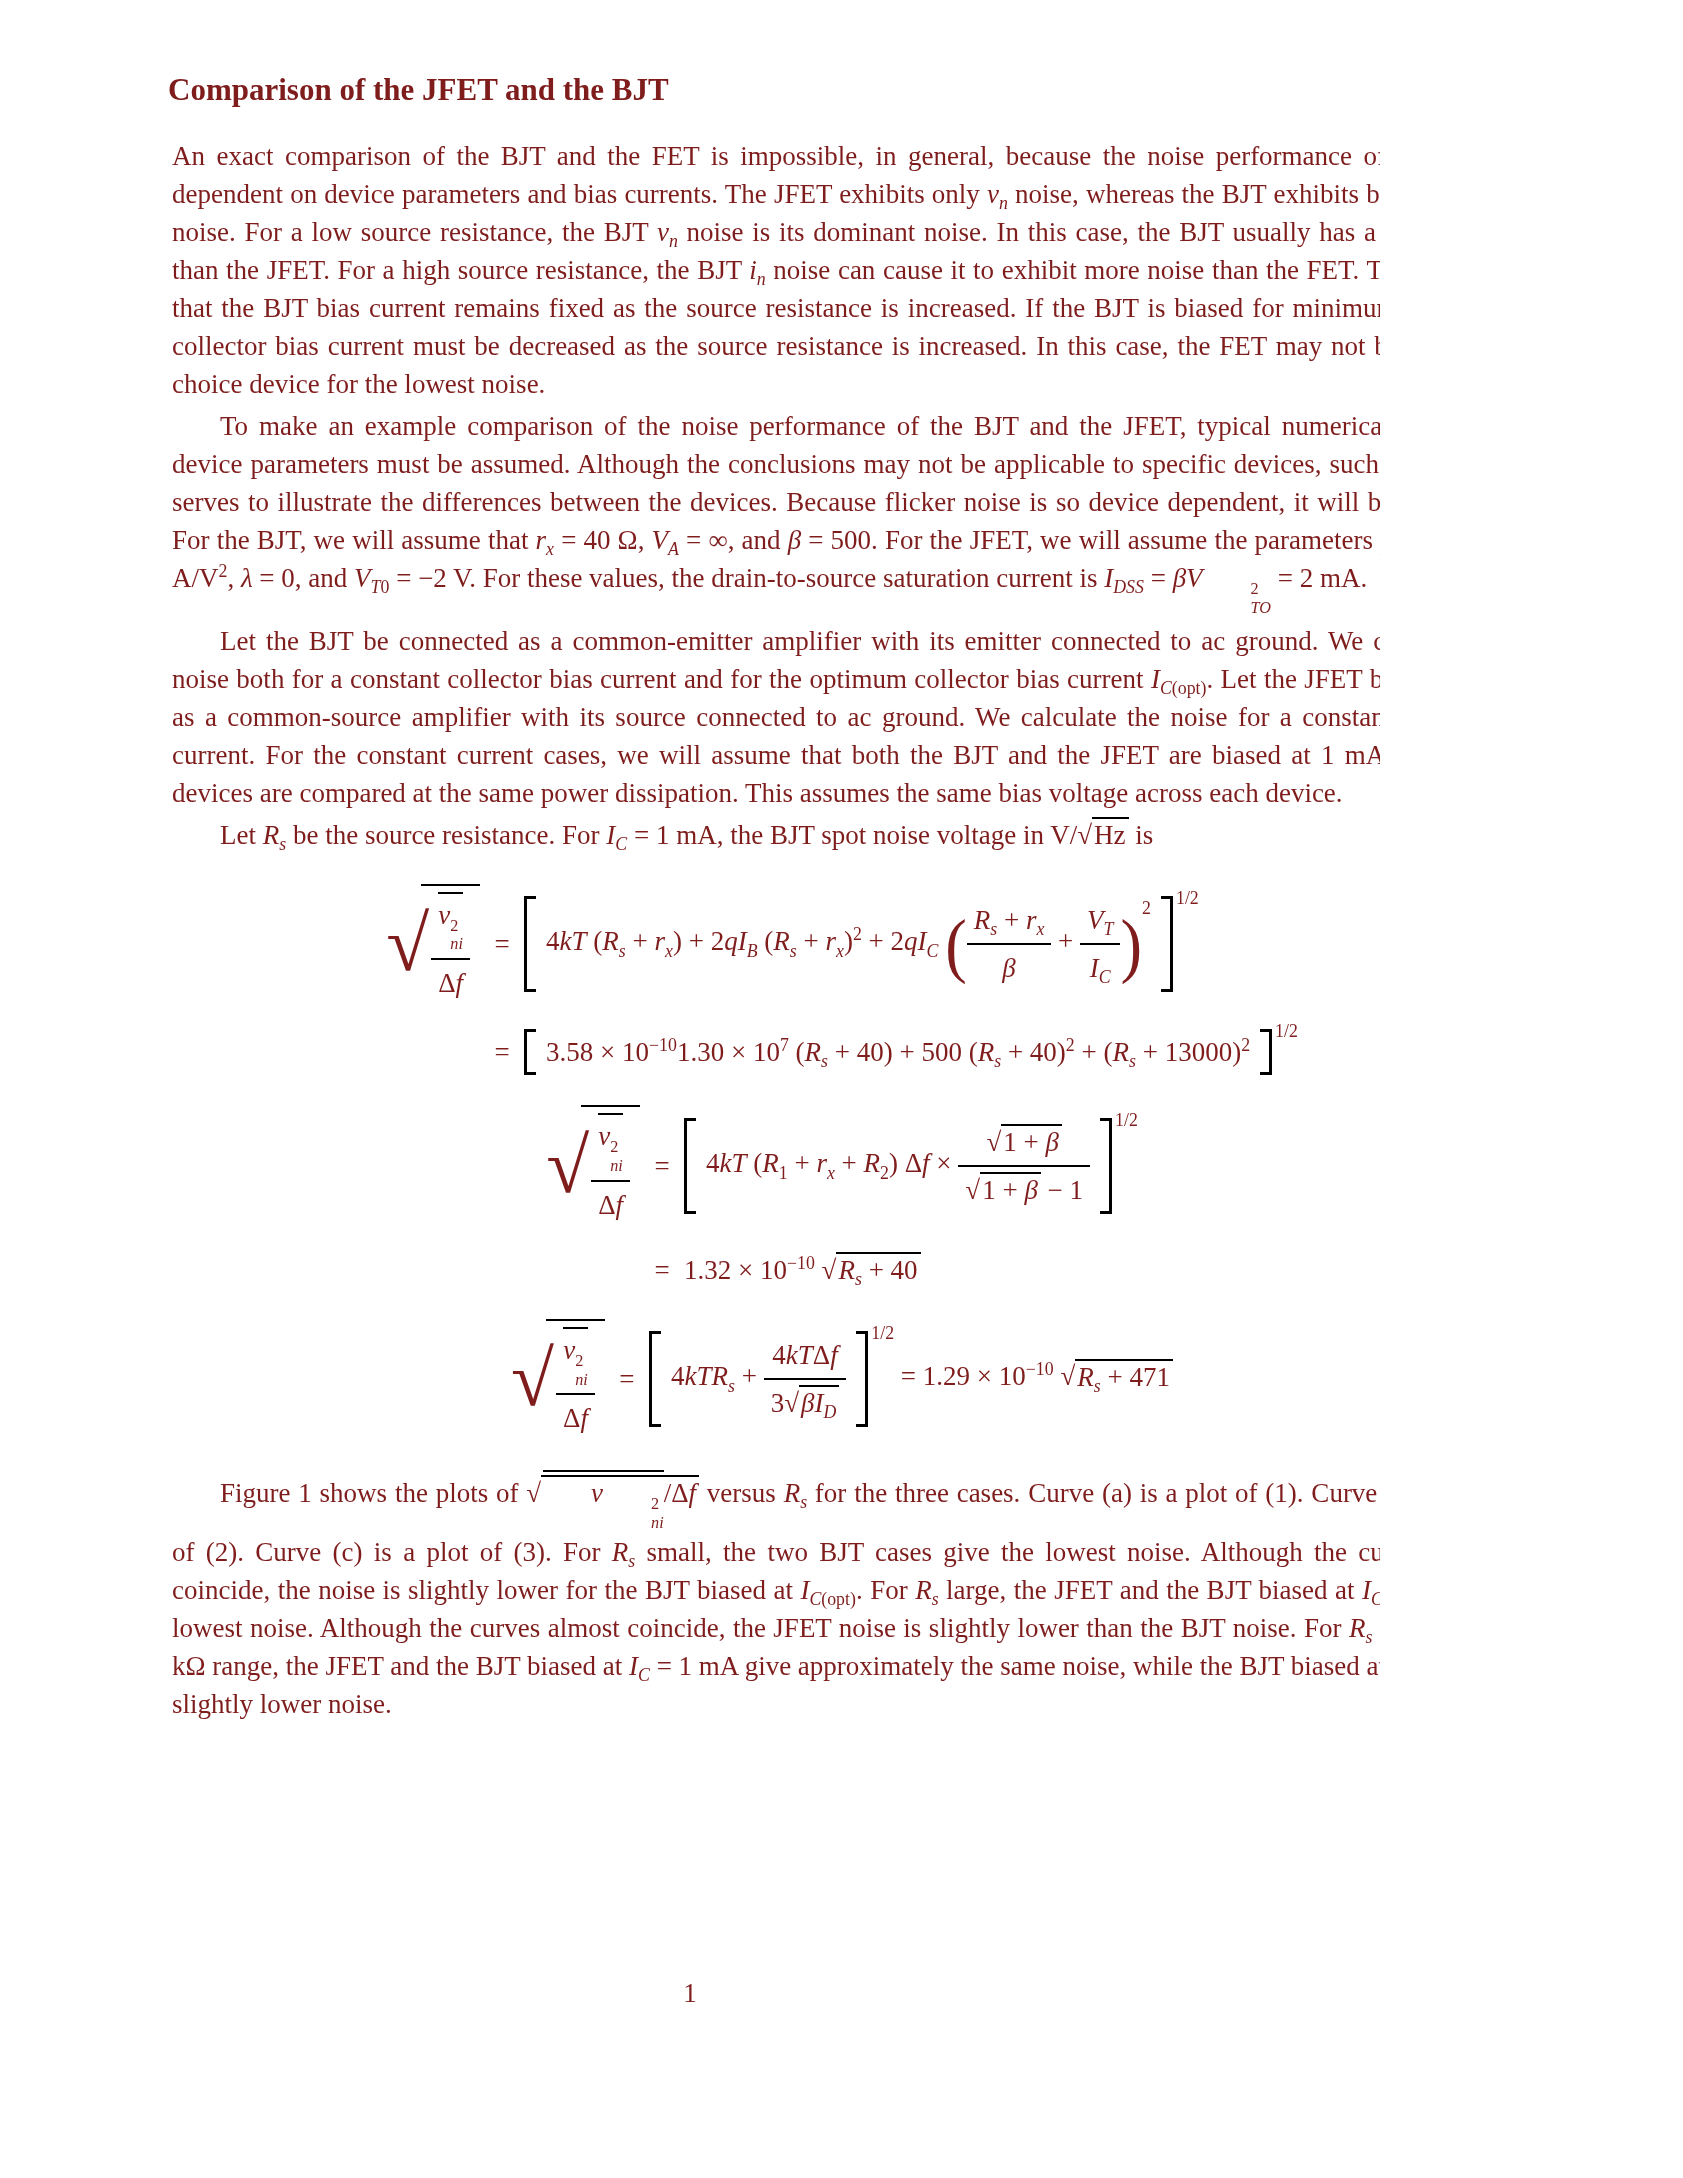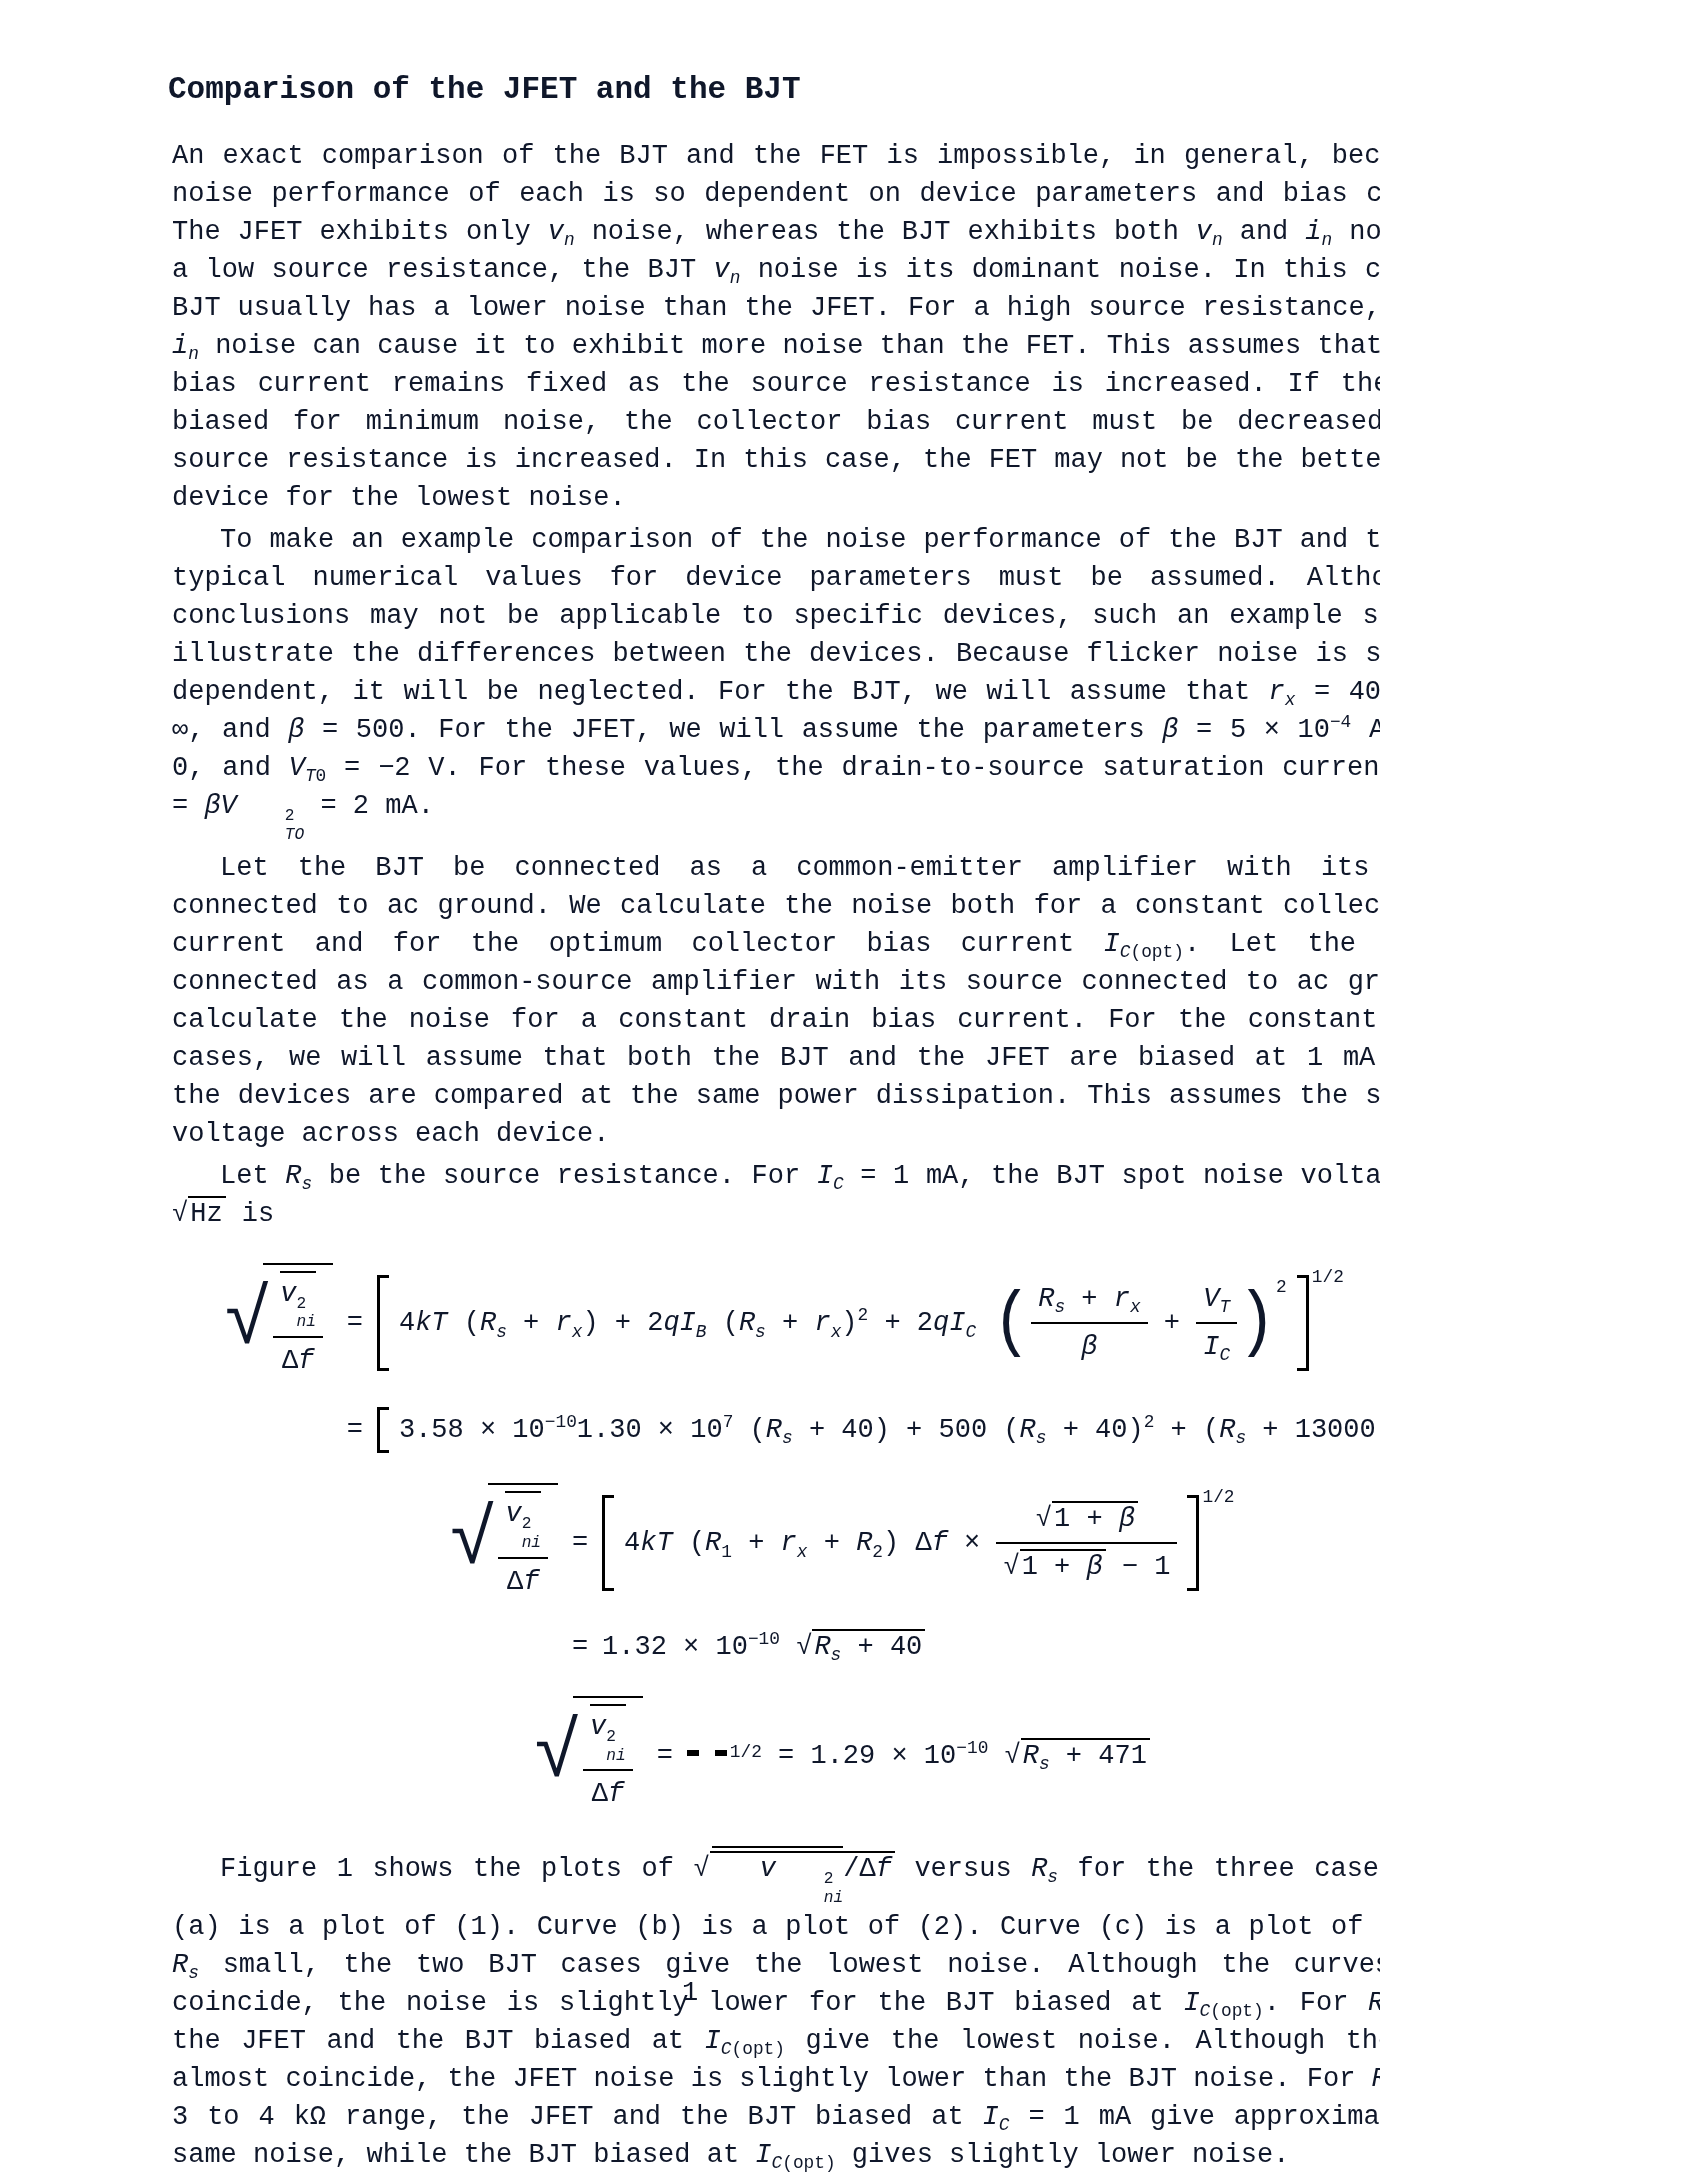--- a/index.html
+++ b/index.html
@@ -1,17 +1,17 @@
 <!DOCTYPE html>
 <html><head>
 <meta charset="utf-8">
 <style>
   html,body{margin:0;padding:0;background:#ffffff;}
-  .page{position:relative;width:1380px;height:2178px;background:#ffffff;color:#0f172a;
-        font-family:Liberation Mono, monospace;font-size:27px;line-height:38px;overflow:hidden;}
+  .page{position:relative;width:1380px;height:2178px;background:#ffffff;color:#7f1d1d;
+        font-family:Liberation Serif, serif;font-size:27px;line-height:38px;overflow:hidden;}
   .content{position:absolute;left:168px;top:69px;width:1348px;text-align:justify;}
   .title{font-size:31px;line-height:42px;font-weight:bold;margin:0 0 26px 0;text-align:left;}
   .para{margin:4px;}
   .indent{text-indent:48px;}
   sub,sup{line-height:0;}
   sub{font-size:0.66em;}
   sup{font-size:0.66em;}
 
   
   .eqgrid{display:grid;grid-template-columns:1fr auto 44px auto 1fr;align-items:center;
@@ -152,20 +152,24 @@
                       <span class="sst">2</span>
                       <span class="ssb"><i>ni</i></span>
                     </span></span></span>
                 <span class="fd">Δ<i>f</i></span>
               </span></span>
           </span></span>
       <span class="cell c3 r1">=</span>
       <span class="cell c4 r1"><span class="brkw">
             <span class="brk">
               <span class="brl"></span>
+              <span class="inner">4<i>kTR</i><sub><i>s</i></sub> + <span class="frac">
+                  <span class="fn">4<i>kT</i>Δ<i>f</i></span>
+                  <span class="fd">3<span class="sq">√<span class="ol"><i>βI</i><sub><i>D</i></sub></span></span></span>
+                </span></span>
               <span class="brr"></span>
             </span>
             <span class="bexp">1/2</span>
           </span> = 1.29 × 10<sup>−10</sup> <span class="sq">√<span class="ol"><i>R</i><sub><i>s</i></sub> + 471</span></span></span>
       <span class="cell c5 r1 eqnum">(3)</span>
     </div>
 
     <p class="para indent">Figure 1 shows the plots of <span class="sq">√<span class="ol"><span class="mean"><i>v</i><span class="ss">
                 <span class="sst">2</span>
                 <span class="ssb"><i>ni</i></span>

